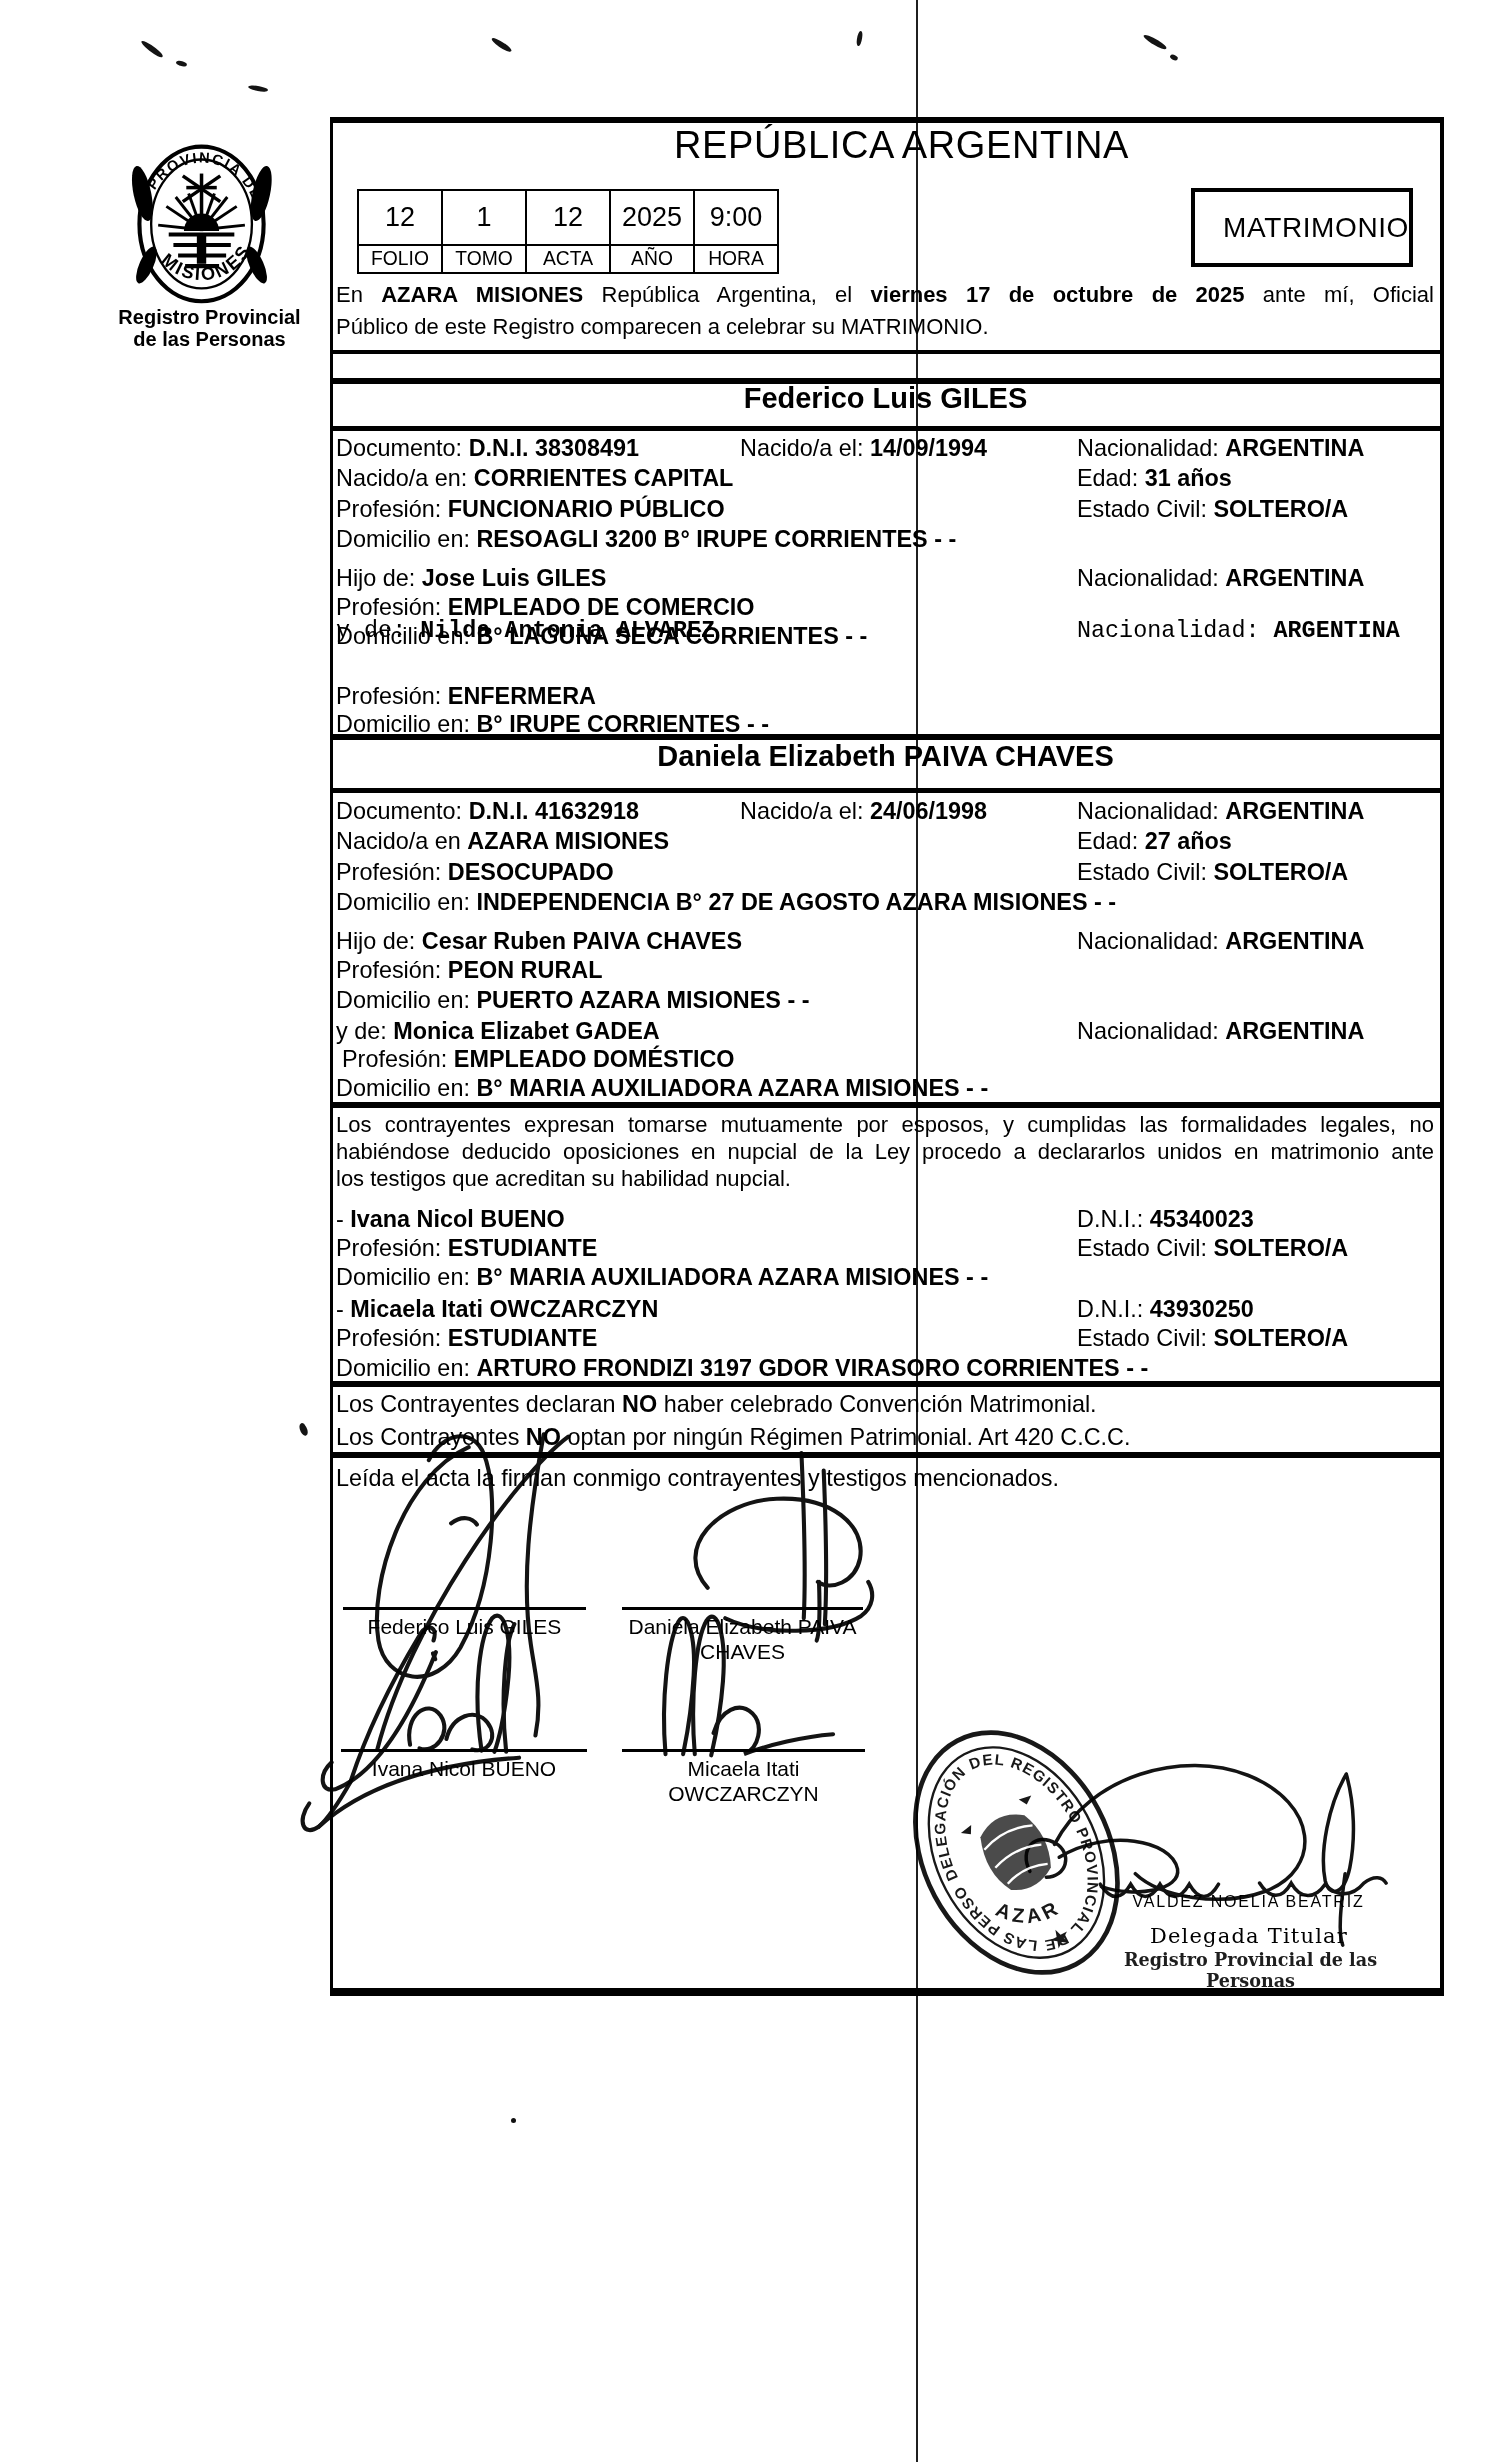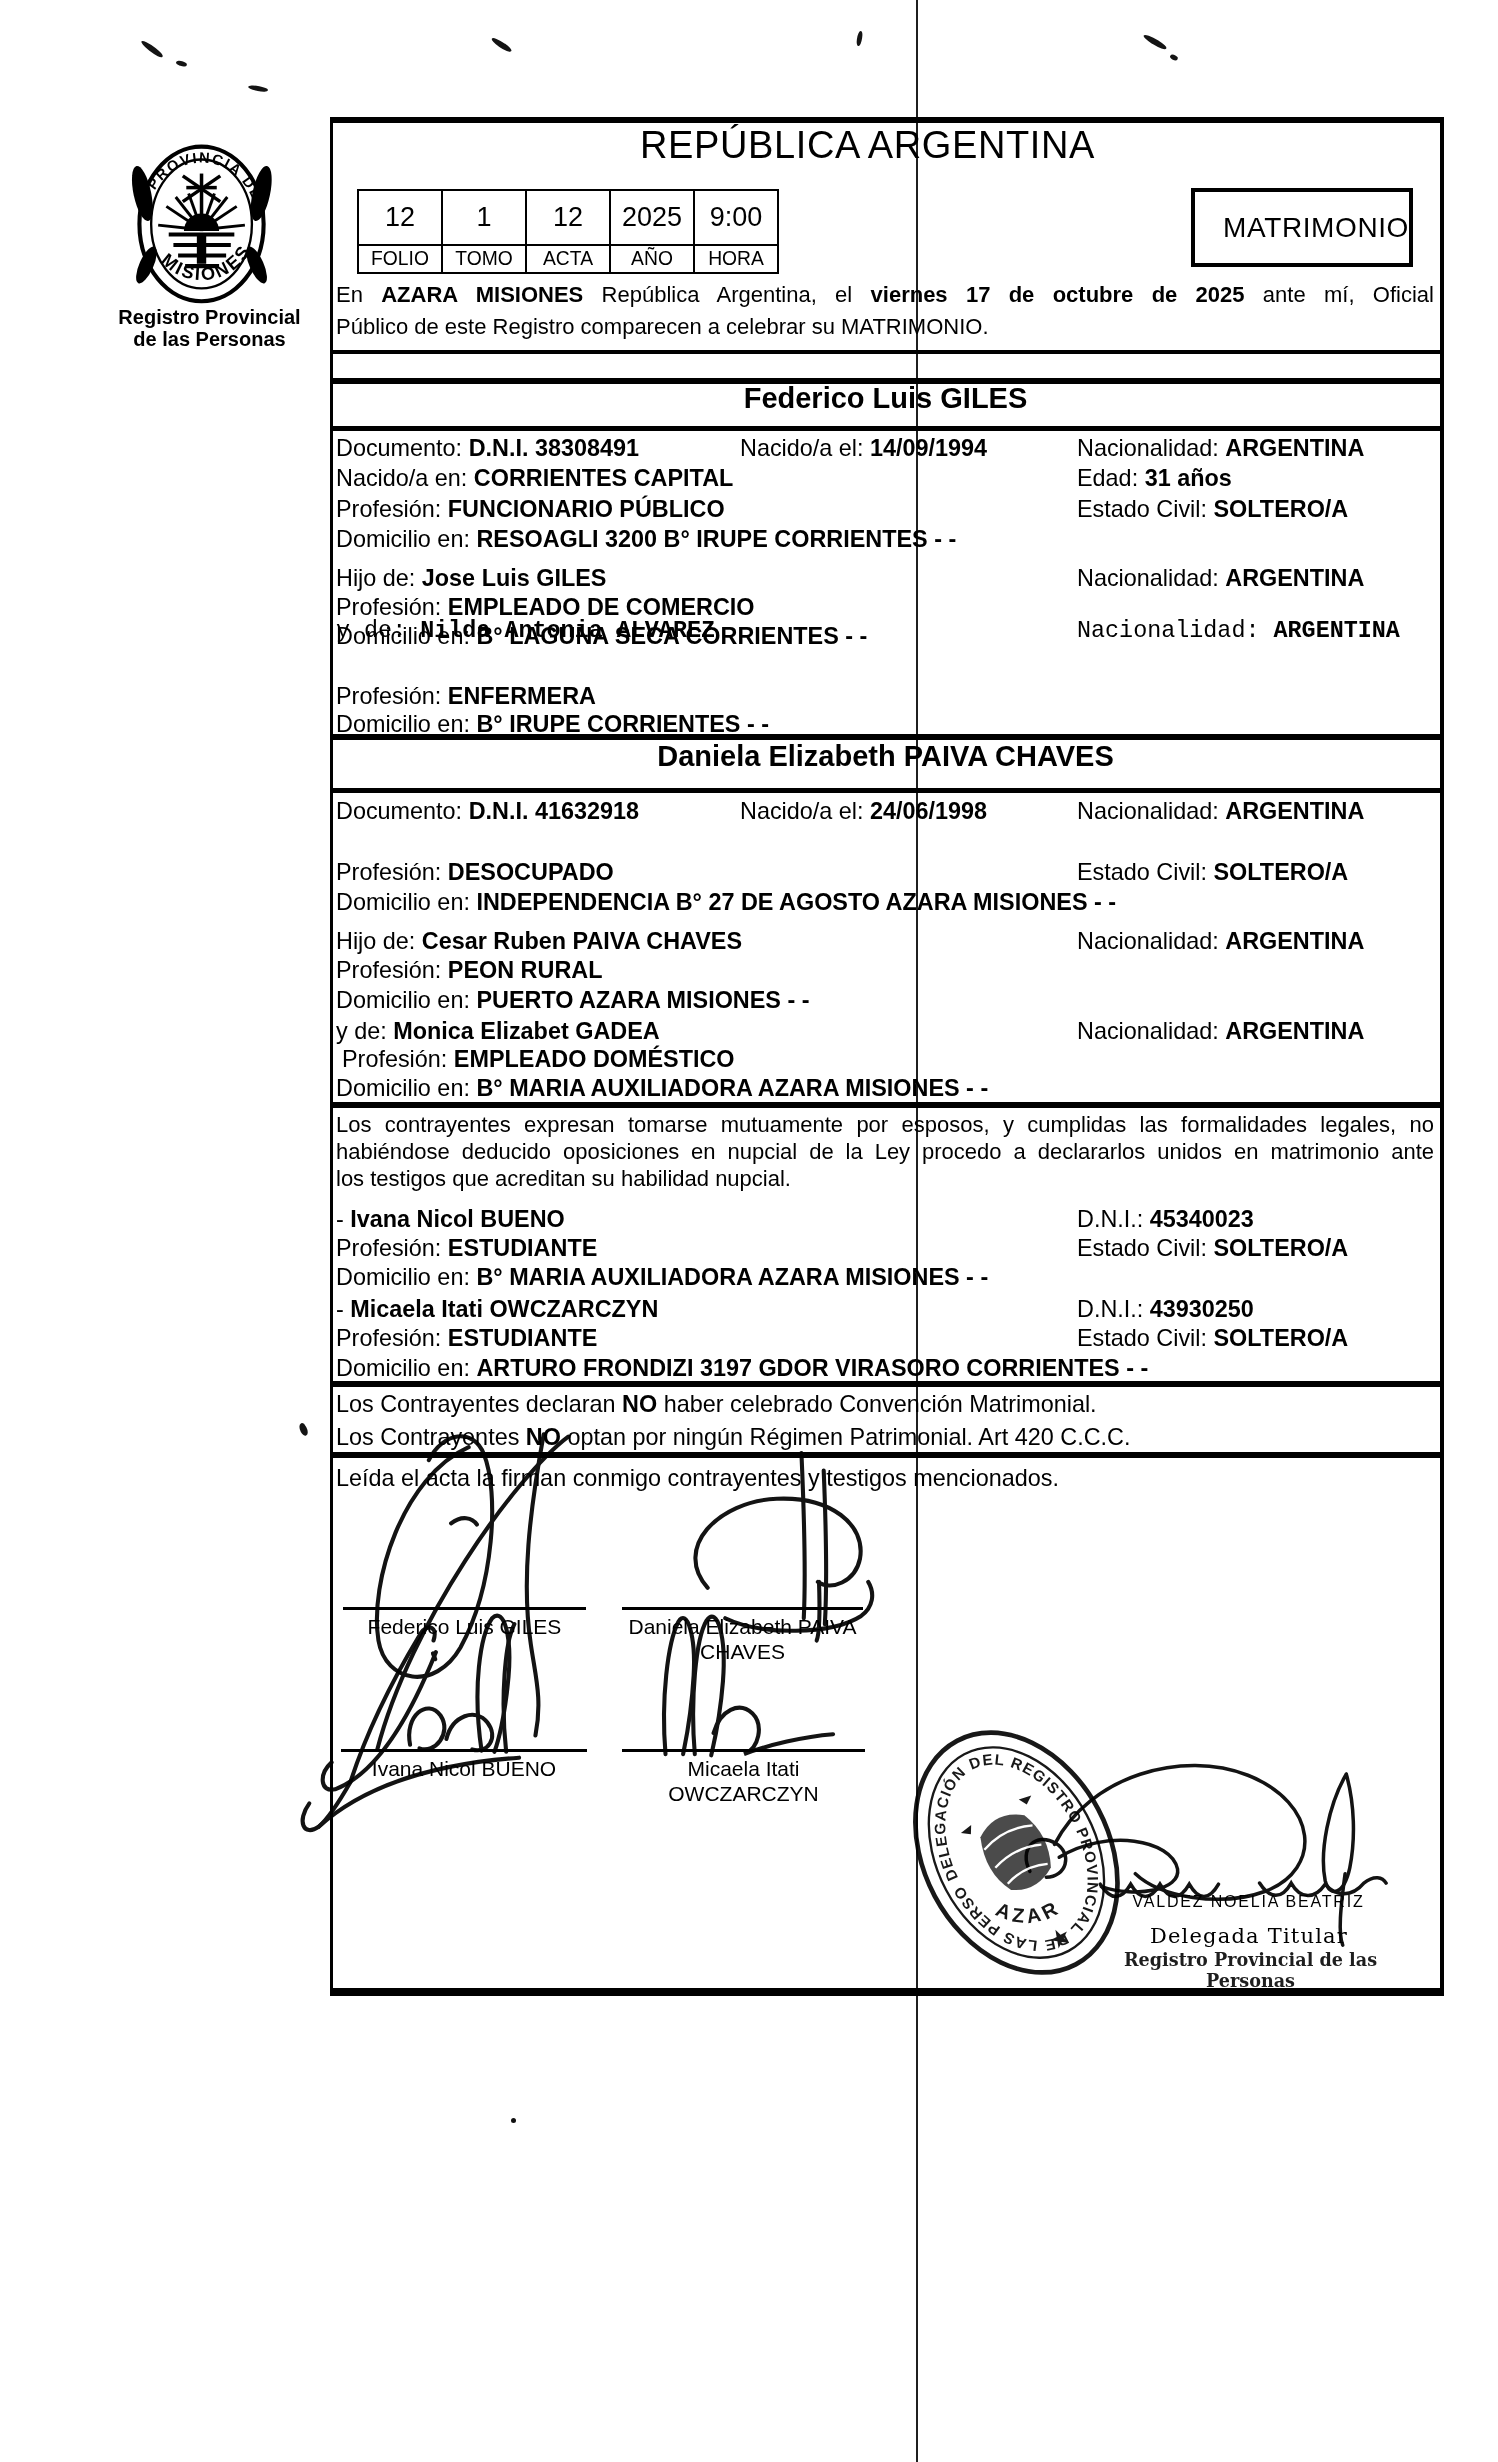--- a/index.html
+++ b/index.html
@@ -11,21 +11,21 @@
   
   .ln{position:absolute;left:336px;width:1101px;height:29px;font-size:23.4px;line-height:28px;white-space:nowrap;}
   .cL{position:absolute;left:0;top:0;}
   .cM{position:absolute;left:404px;top:0;}
   .cR{position:absolute;left:741px;top:0;}
   .band{position:absolute;left:331px;width:1109px;text-align:center;font-weight:bold;font-size:29px;white-space:nowrap;}
   .jline{position:absolute;left:336px;width:1098px;font-size:22px;line-height:27px;
          text-align:justify;text-align-last:justify;}
   .pline{position:absolute;left:336px;width:1098px;font-size:22px;line-height:27px;white-space:nowrap;}
   
-  #doc-title{position:absolute;left:313px;top:124px;width:1109px;text-align:center;
+  #doc-title{position:absolute;left:347px;top:124px;width:1109px;text-align:center;
              font-size:38px;letter-spacing:0.6px;}
   #reg-table{position:absolute;left:357px;top:189px;border-collapse:collapse;}
   #reg-table td{border:2.3px solid #000;text-align:center;vertical-align:middle;padding:0;}
   #reg-table .val{width:82px;height:53px;font-size:27px;}
   #reg-table .lab{height:26px;font-size:19.3px;}
   #badge{position:absolute;left:1191px;top:188px;width:214px;height:71px;border:4.7px solid #000;
          text-align:right;line-height:71px;font-size:28px;letter-spacing:0.6px;}
   
   .sigline{position:absolute;height:2.9px;background:#000;}
   .siglabel{position:absolute;text-align:center;font-size:21px;line-height:24.6px;white-space:pre-line;}
@@ -191,20 +191,24 @@
   <div class="ln" style="top:710px;">
     <span class="cL"><span>Domicilio en: </span><b>B° IRUPE CORRIENTES - -</b></span>
   </div>
 
   <div class="band" style="top:740px;">Daniela Elizabeth PAIVA CHAVES</div>
 
   <div class="ln" style="top:797px;">
     <span class="cL"><span>Documento: </span><b>D.N.I. 41632918</b></span>
     <span class="cM"><span>Nacido/a el: </span><b>24/06/1998</b></span>
     <span class="cR"><span>Nacionalidad: </span><b>ARGENTINA</b></span>
+  </div>
+  <div class="ln" style="top:827px;">
+    <span class="cL"><span>Nacido/a en </span><b>AZARA MISIONES</b></span>
+    <span class="cR"><span>Edad: </span><b>27 años</b></span>
   </div>
   <div class="ln" style="top:858px;">
     <span class="cL"><span>Profesión: </span><b>DESOCUPADO</b></span>
     <span class="cR"><span>Estado Civil: </span><b>SOLTERO/A</b></span>
   </div>
   <div class="ln" style="top:888px;">
     <span class="cL"><span>Domicilio en: </span><b>INDEPENDENCIA B° 27 DE AGOSTO AZARA MISIONES - -</b></span>
   </div>
 
   <div class="ln" style="top:927px;">

